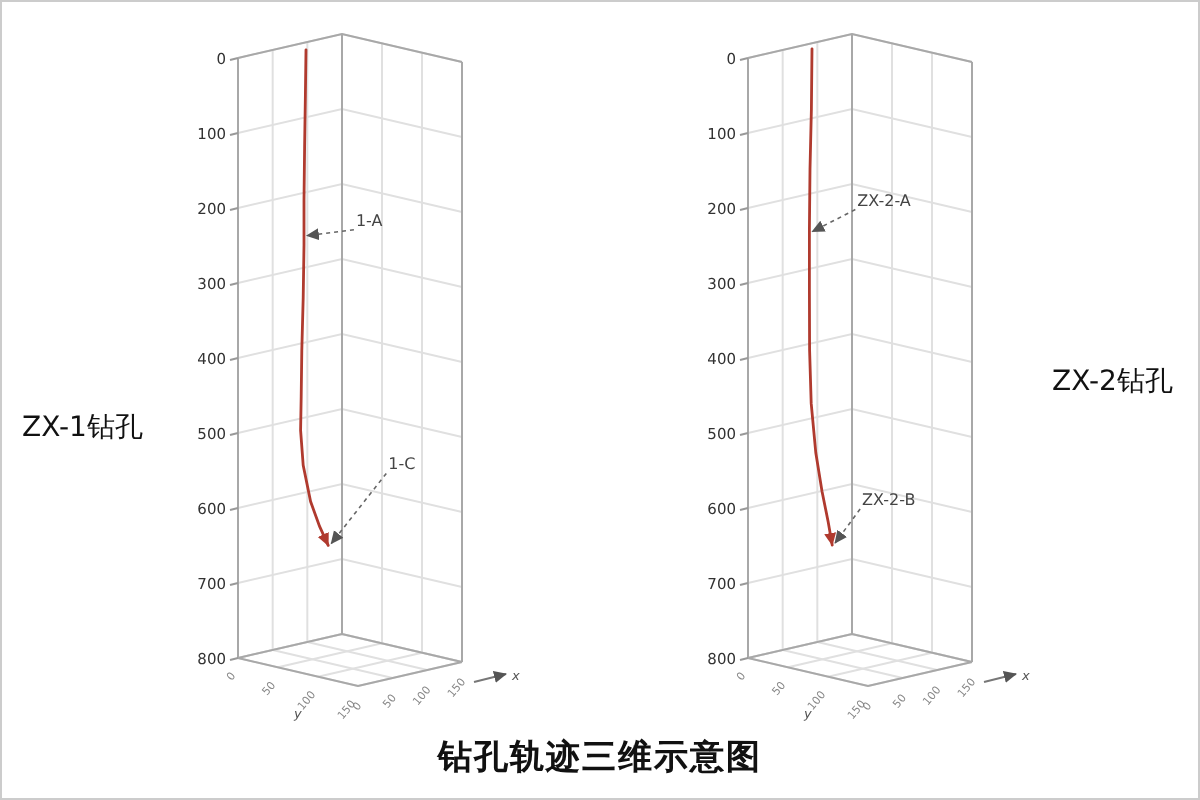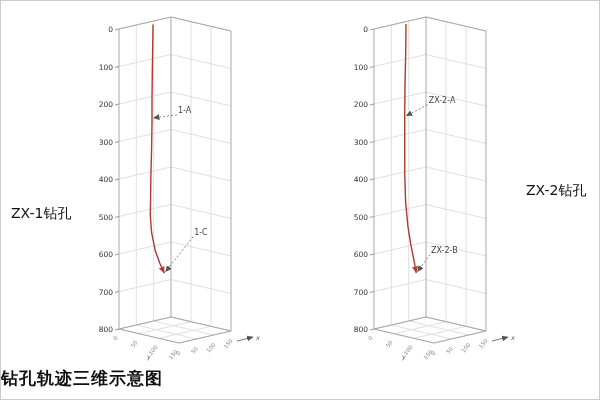--- a/index.html
+++ b/index.html
@@ -3,21 +3,21 @@
 <meta charset="utf-8">
 <style>
   html,body{margin:0;padding:0;background:#fff;}
   .canvas{position:relative;width:600px;height:400px;background:#ffffff;border:1px solid #cccccc;
           font-family:"DejaVu Sans",sans-serif;overflow:hidden;box-sizing:border-box;}
   .canvas svg{position:absolute;left:0;top:0;}
   svg text{font-family:"DejaVu Sans",sans-serif;}
   .side-label{position:absolute;font-size:14px;color:#111;white-space:nowrap;}
   .side-label.left{left:10px;top:204px;}
   .side-label.right{left:505px;top:181px;margin-left:20px;}
-  .fig-title{position:absolute;left:0;right:0;top:366px;text-align:left;
+  .fig-title{position:absolute;left:0;right:0;top:366px;text-align:center;
              font-size:17px;font-weight:bold;color:#111;letter-spacing:1px;}
 </style>
 </head>
 <body>
 
 <div class="canvas">
   <svg id="plots" width="600" height="400" viewBox="0 0 600 400">
       <defs>
         <marker id="ar-red" markerWidth="7" markerHeight="7" refX="6" refY="3" orient="auto" markerUnits="userSpaceOnUse">
           <path d="M0 0 L6.5 3 L0 6 Z" fill="#b03a2e"></path>

